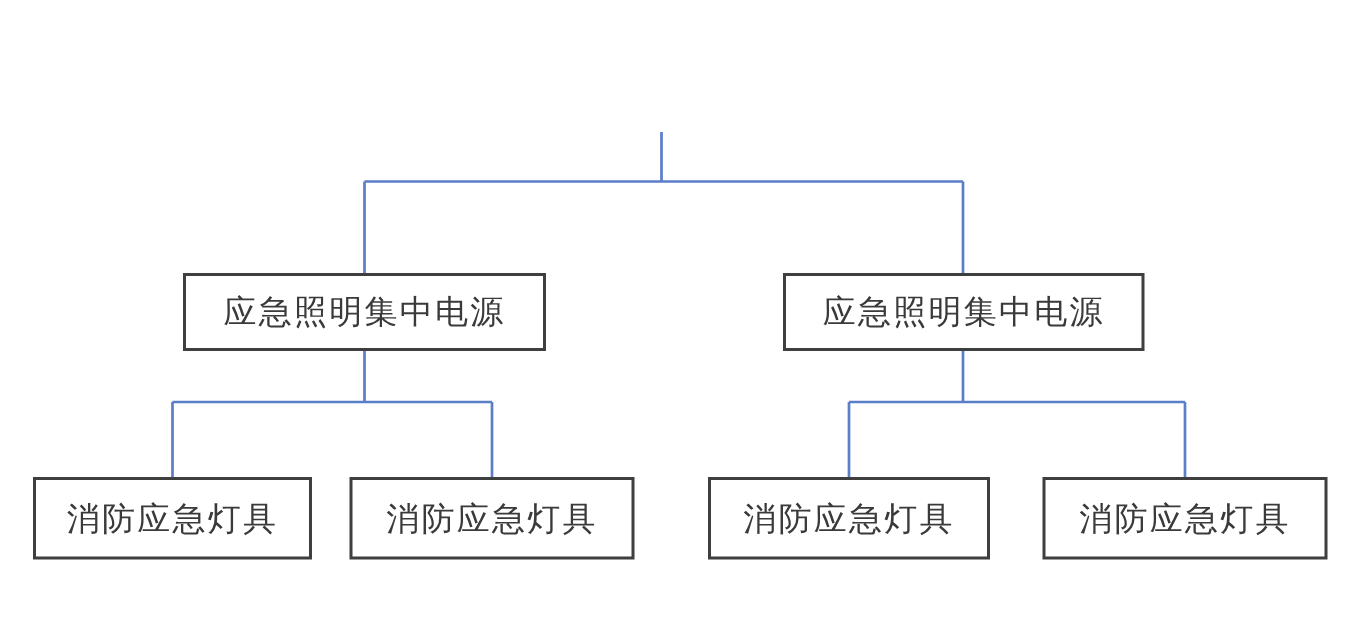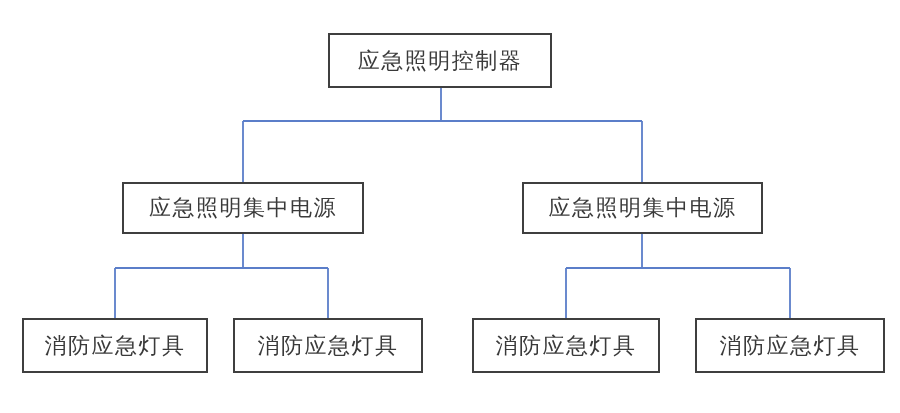--- a/index.html
+++ b/index.html
@@ -59,23 +59,20 @@
 
   <svg class="connector-layer" viewBox="0 0 900 413" aria-hidden="true">
 
     <path d="M441,88 L441,121 M243,121 L642,121 M243,121 L243,182 M642,121 L642,182"></path>
 
     <path d="M243,234 L243,268 M115,268 L328,268 M115,268 L115,318 M328,268 L328,318"></path>
 
     <path d="M642,234 L642,268 M566,268 L790,268 M566,268 L566,318 M790,268 L790,318"></path>
   </svg>
 
-  <div class="node node-controller">
-    <span>应急照明控制器</span>
-  </div>
 
   <div class="node node-power-left">
     <span>应急照明集中电源</span>
   </div>
 
   <div class="node node-power-right">
     <span>应急照明集中电源</span>
   </div>
 
   <div class="node node-lamp-1">

